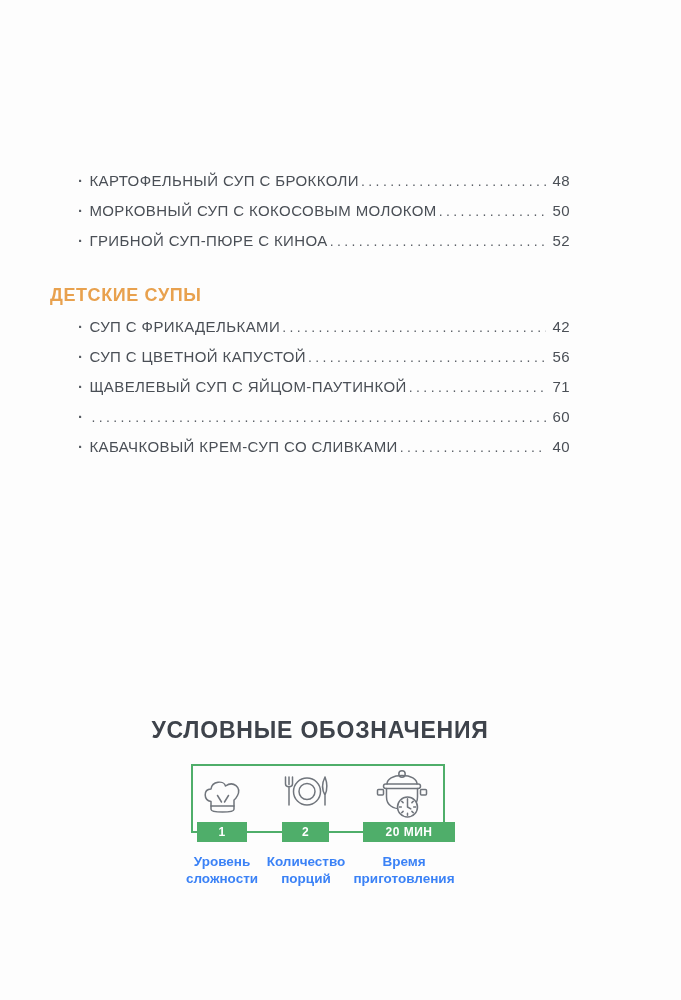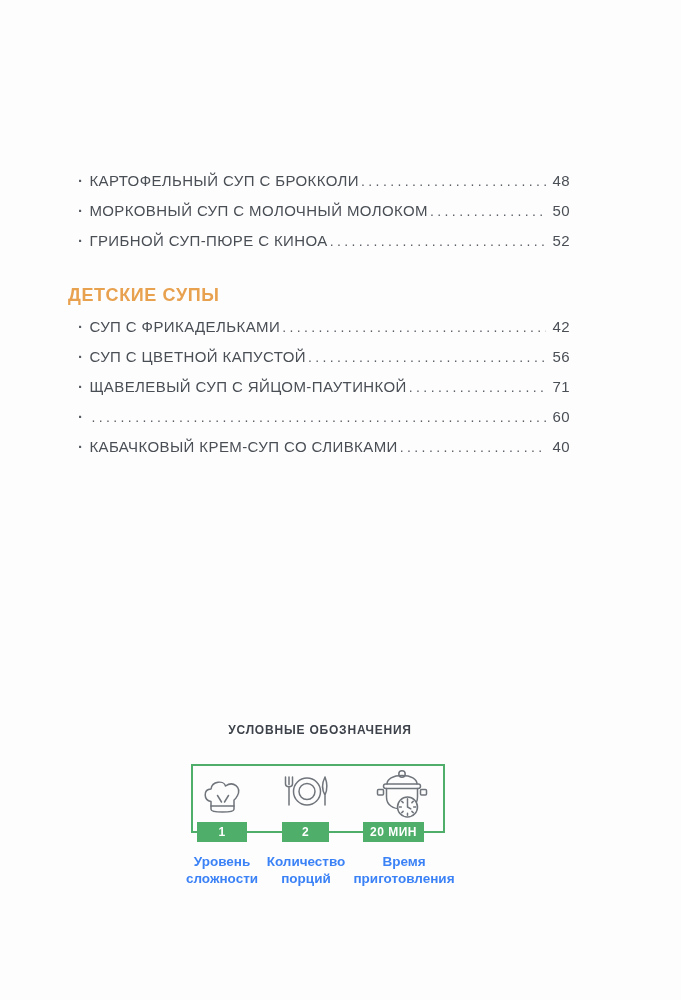--- a/index.html
+++ b/index.html
@@ -26,48 +26,48 @@
   .toc-dots{
     flex:1 1 auto;overflow:hidden;white-space:nowrap;
     color:#5a5f66;margin:0 2px;
   }
   .toc-dots::after{
     content:"....................................................................................";
     letter-spacing:3.4px;font-size:14px;
   }
   .toc-num{flex:0 0 auto;margin-left:5px;}
   .section-header{
-    position:absolute;left:68px;top:285px;
+    position:absolute;left:50px;top:285px;
     font-size:18px;font-weight:bold;letter-spacing:0.6px;
     color:#e8a14e;line-height:20px;
   }
   
   .legend-title{
     position:absolute;left:128px;top:721px;width:384px;
-    text-align:center;font-size:12px;font-weight:bold;
+    text-align:center;font-size:23px;font-weight:bold;
     letter-spacing:0.8px;color:#3e434b;line-height:19px;
   }
   .legend-box{
     position:absolute;left:191px;top:764px;width:254px;height:69px;
     border:2px solid #4fae6a;box-sizing:border-box;background:transparent;
   }
   .legend-icon{position:absolute;transform:translate(-50%,-50%);}
   .icon-hat{left:222px;top:797px;}
   .icon-plate{left:306px;top:796px;}
   .icon-pot{left:402px;top:795px;}
   .legend-icon svg{display:block;stroke:#70757c;fill:none;
     stroke-width:1.5;stroke-linecap:round;stroke-linejoin:round;}
   .badge{
     position:absolute;top:822px;height:20px;line-height:20px;
     background:#4fae6a;color:#ffffff;text-align:center;
     font-size:12px;font-weight:bold;letter-spacing:0.5px;
   }
   .badge-1{left:197px;width:50px;}
   .badge-2{left:282px;width:47px;}
-  .badge-3{left:363px;width:61px;}
+  .badge-3{left:363px;width:92px;}
   .legend-label{
     position:absolute;top:853px;transform:translateX(-50%);
     text-align:center;font-size:13.5px;font-weight:bold;
     line-height:17px;color:#3b82f6;white-space:nowrap;
   }
   .label-1{left:222px;}
   .label-2{left:306px;}
   .label-3{left:404px;}
 </style>
 </head>
@@ -77,21 +77,21 @@
 
   <div class="toc-group toc-group-1">
     <div class="toc-row">
       <span class="bullet">·</span>
       <span class="toc-label">КАРТОФЕЛЬНЫЙ СУП С БРОККОЛИ</span>
       <span class="toc-dots"></span>
       <span class="toc-num">48</span>
     </div>
     <div class="toc-row">
       <span class="bullet">·</span>
-      <span class="toc-label">МОРКОВНЫЙ СУП С МОЛОЧНЫЙ МОЛОКОМ</span>
+      <span class="toc-label">МОРКОВНЫЙ СУП С КОКОСОВЫМ МОЛОКОМ</span>
       <span class="toc-dots"></span>
       <span class="toc-num">50</span>
     </div>
     <div class="toc-row">
       <span class="bullet">·</span>
       <span class="toc-label">ГРИБНОЙ СУП-ПЮРЕ С КИНОА</span>
       <span class="toc-dots"></span>
       <span class="toc-num">52</span>
     </div>
   </div>

